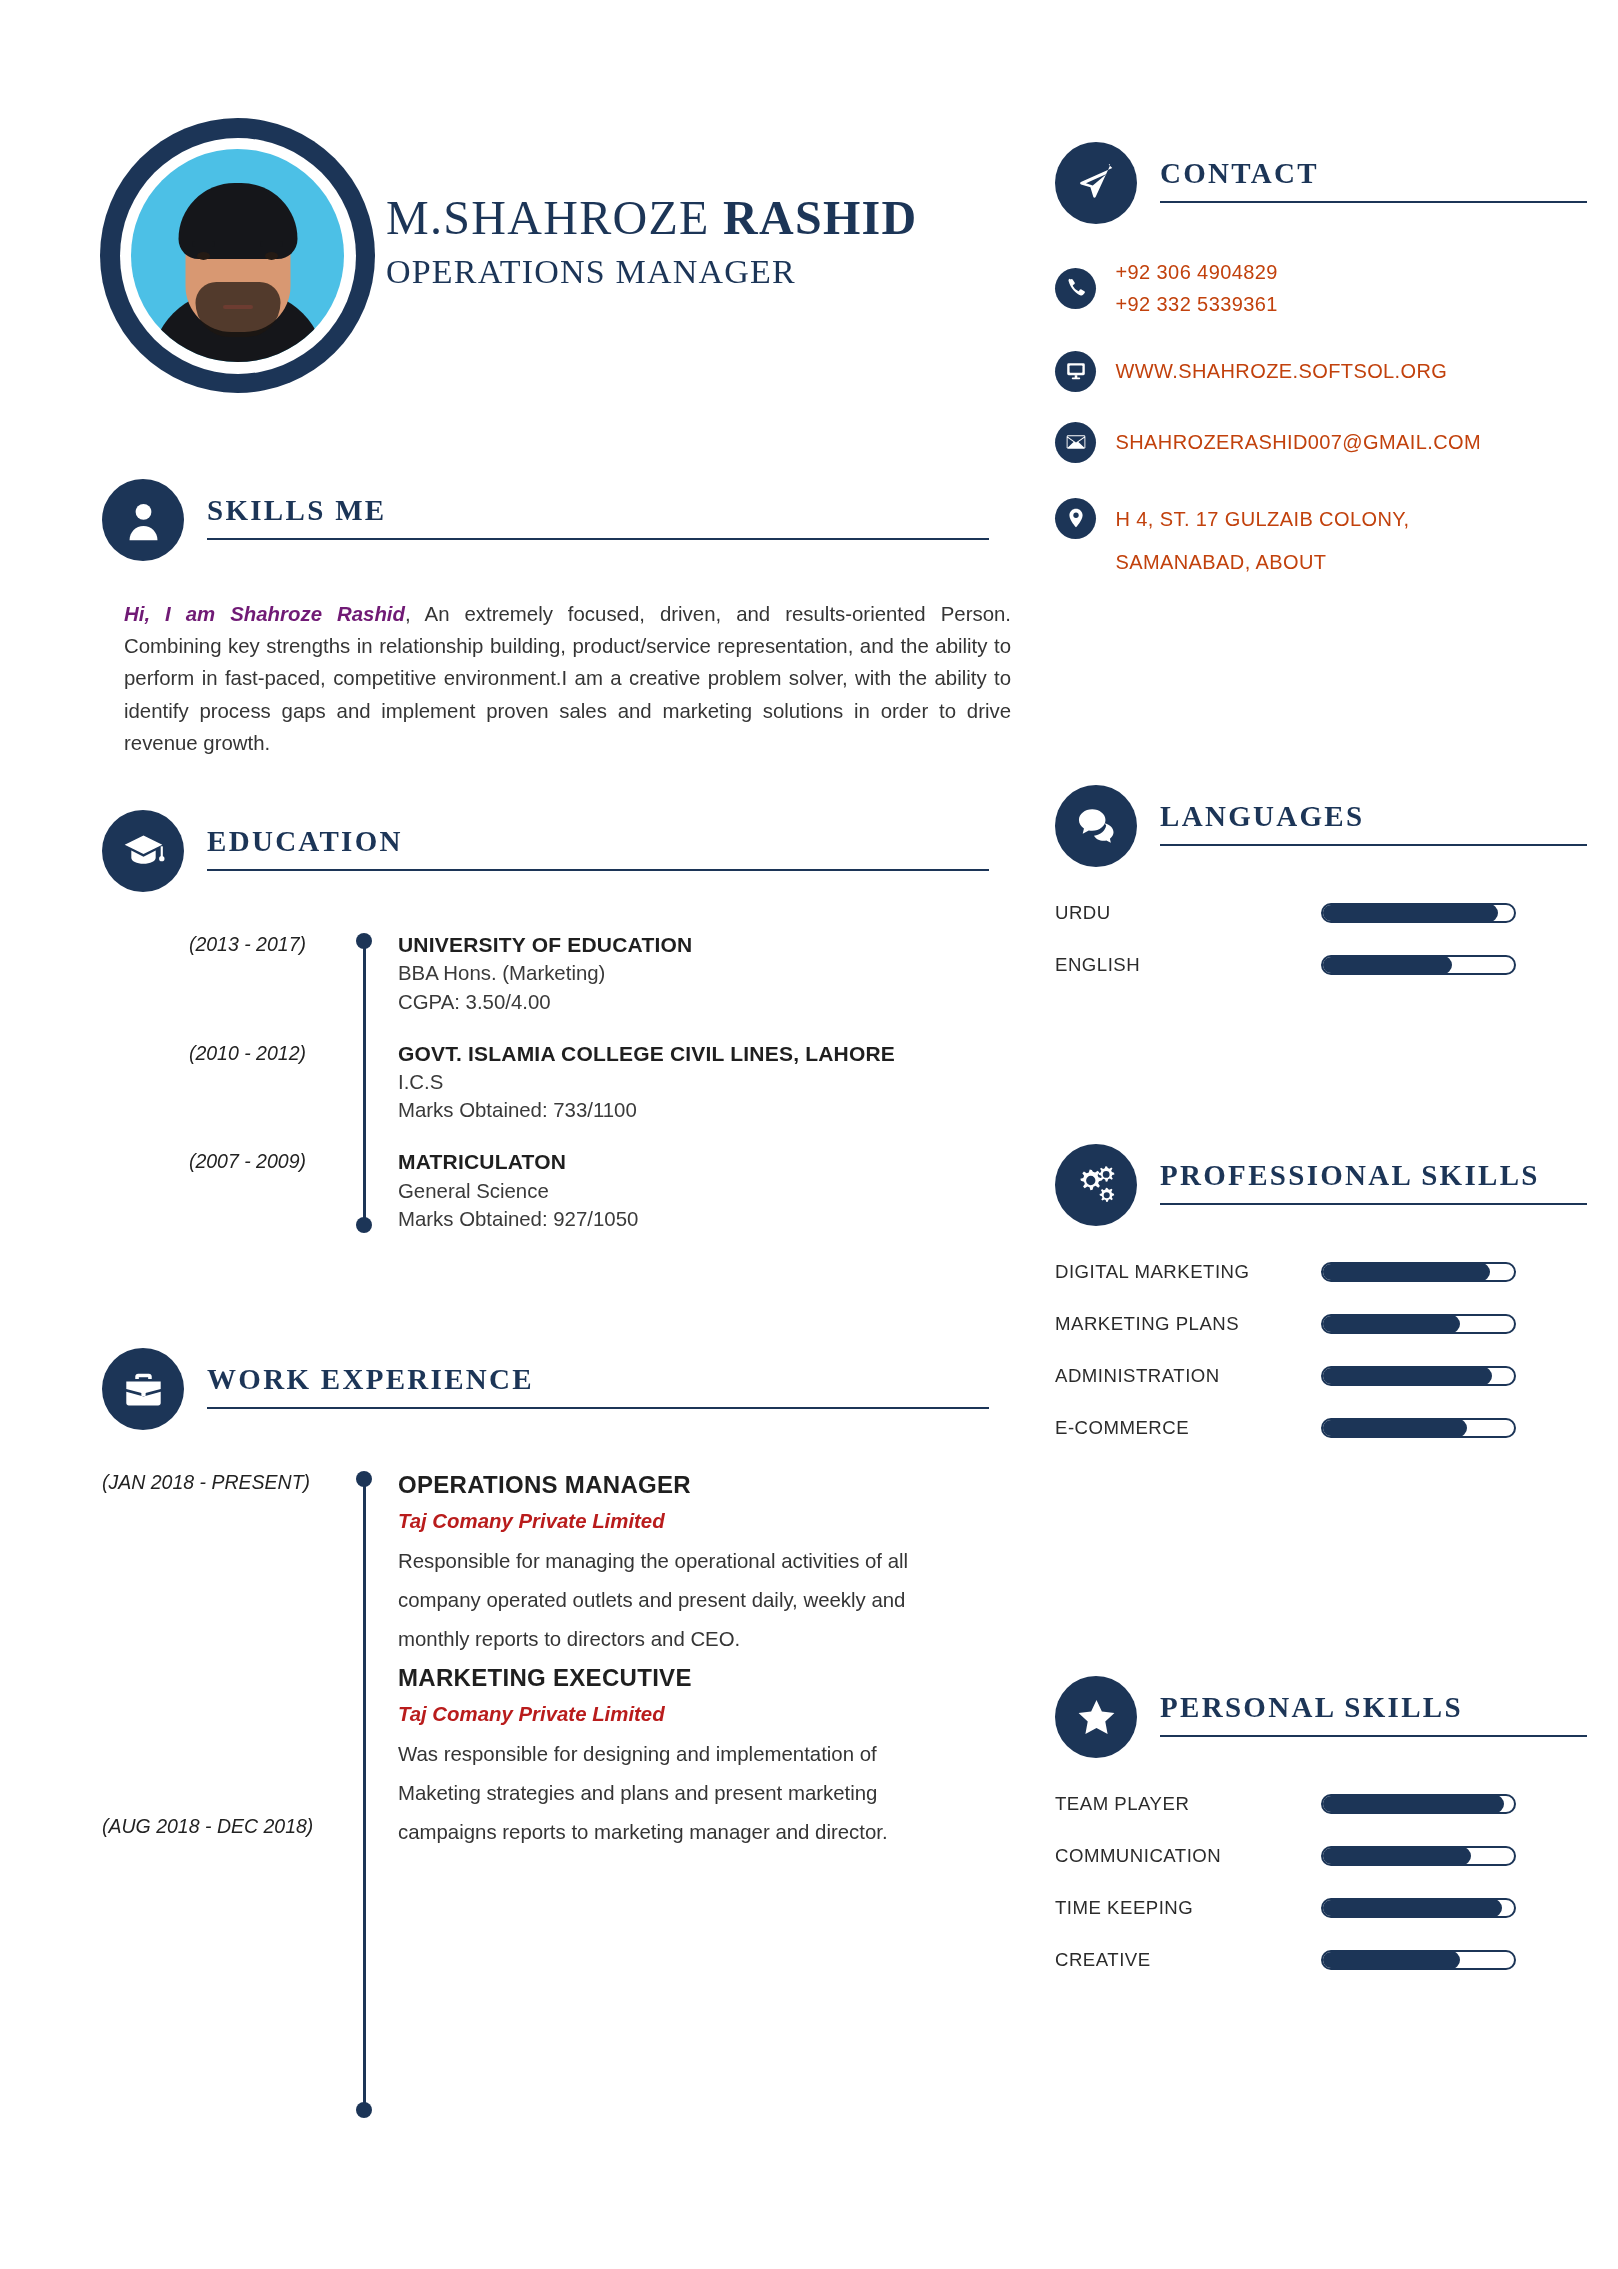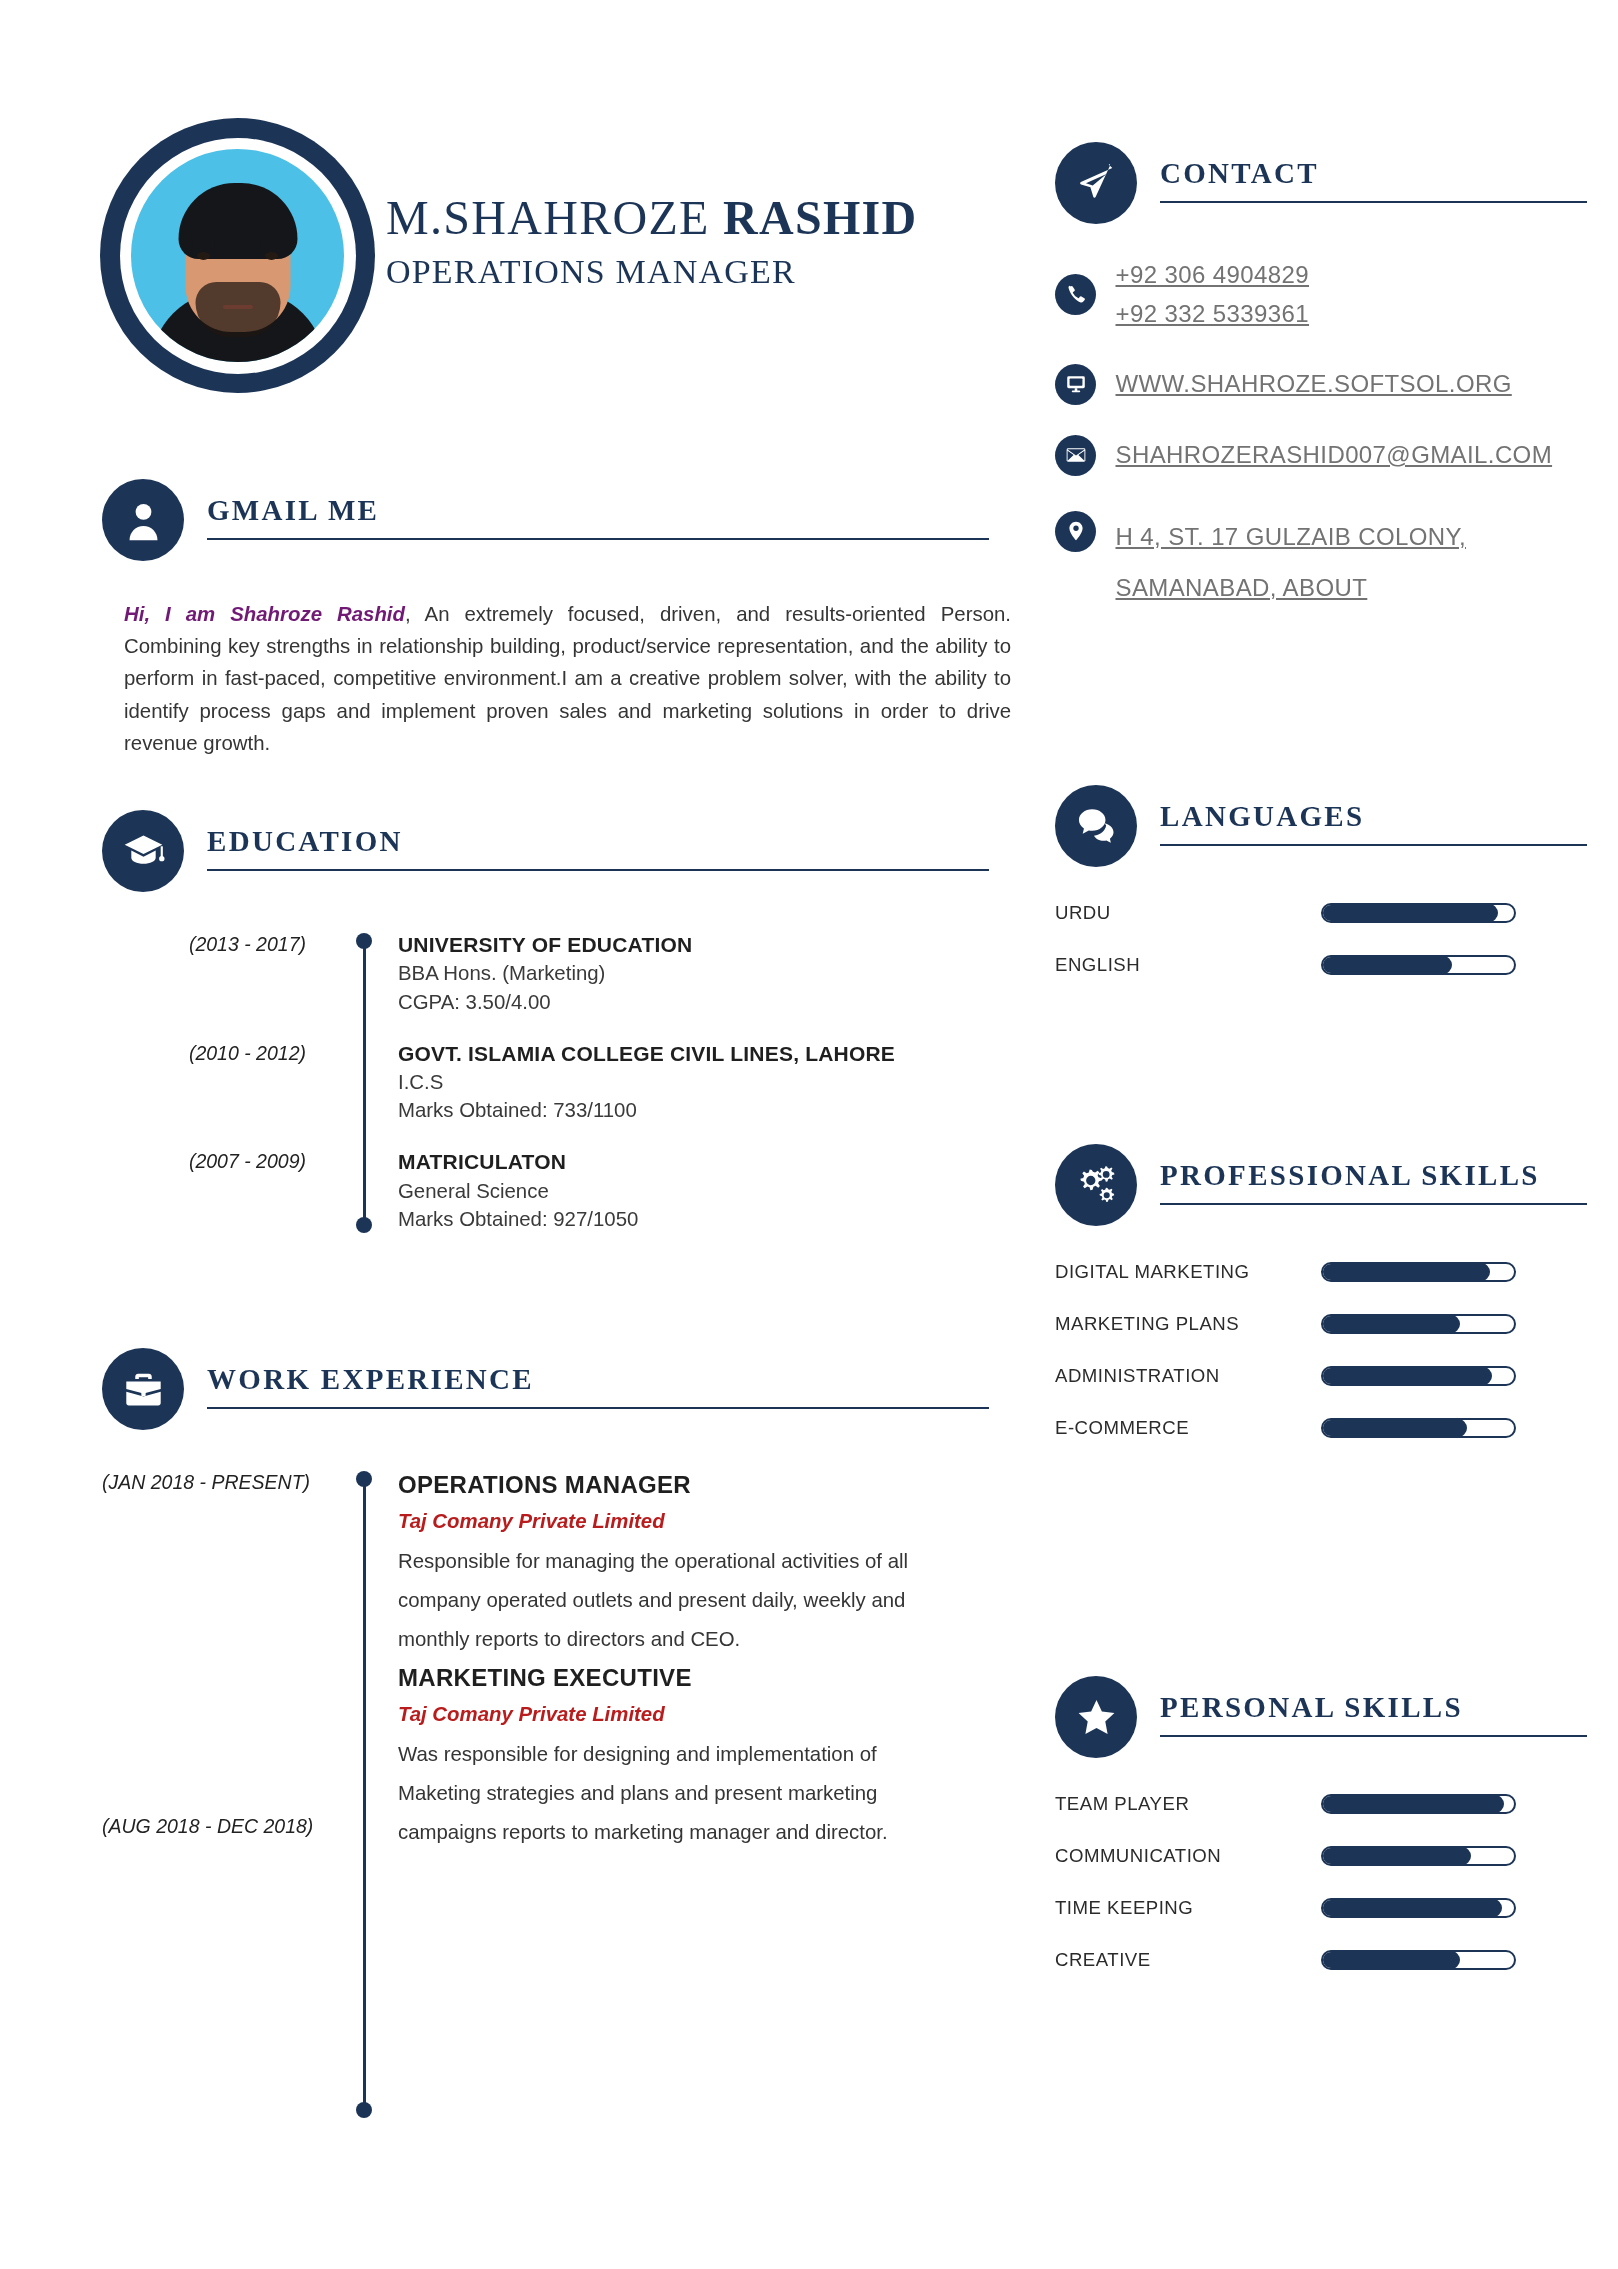--- a/index.html
+++ b/index.html
@@ -279,25 +279,24 @@
   }
   .c-icon {
     width: 41px; height: 41px;
     border-radius: 50%;
     background: #1c3557;
     display: flex; align-items: center; justify-content: center;
     flex: 0 0 41px;
   }
   .c-icon svg { width: 22px; height: 22px; fill: #ffffff; }
   .c-text {
-    font-size: 24px;
+    font-size: 20px;
     letter-spacing: 0.4px;
-    color: #737373;
+    color: #c2410c;
     line-height: 1.62;
-    text-decoration: underline;
   }
   .c-text .tline { display: block; white-space: nowrap; }
   .c-addr .tline { line-height: 2.15; }
 
   
   .skills { margin-top: 35px; }
   .skill-row {
     display: flex;
     align-items: center;
     margin-bottom: 30px;
@@ -356,21 +355,21 @@
   <div class="left-col">
 
     <div class="sec-head about-head">
       <div class="sec-icon">
         <svg viewBox="0 0 24 24">
             <circle cx="12" cy="7.2" r="4.4"></circle>
             <path d="M4.2 23c0-4.6 3.5-8 7.8-8s7.8 3.4 7.8 8z"></path>
           </svg>
       </div>
       <div class="sec-title-wrap">
-        <div class="sec-title">GMAIL ME</div>
+        <div class="sec-title">SKILLS ME</div>
         <div class="sec-rule"></div>
       </div>
     </div>
     <div class="about-body"><b>Hi, I am Shahroze Rashid</b><span>, An extremely focused, driven, and results-oriented Person. Combining key strengths in relationship building, product/service representation, and the ability to perform in fast-paced, competitive environment.I am a creative problem solver, with the ability to identify process gaps and implement proven sales and marketing solutions in order to drive revenue growth.</span></div>
 
     <div class="sec-head edu-head">
       <div class="sec-icon">
         <svg viewBox="0 0 24 24">
             <path d="M12 3 1.5 8.2 12 13.4l10.5-5.2z"></path>
             <path d="M5.2 11.4v4.1c0 1.9 3.1 3.4 6.8 3.4s6.8-1.5 6.8-3.4v-4.1L12 14.9z"></path>

